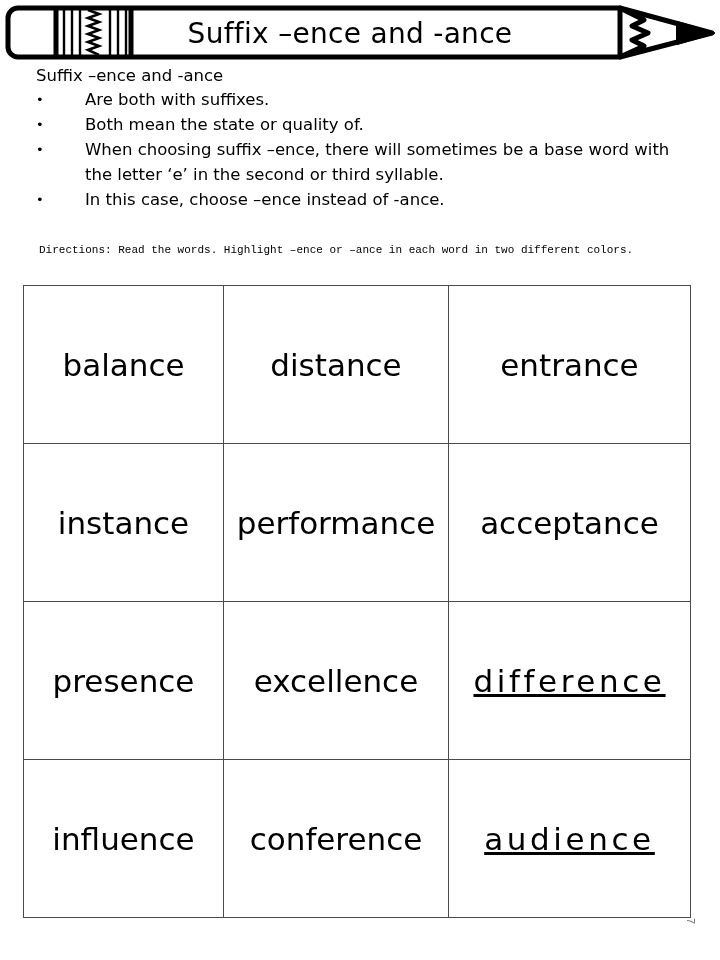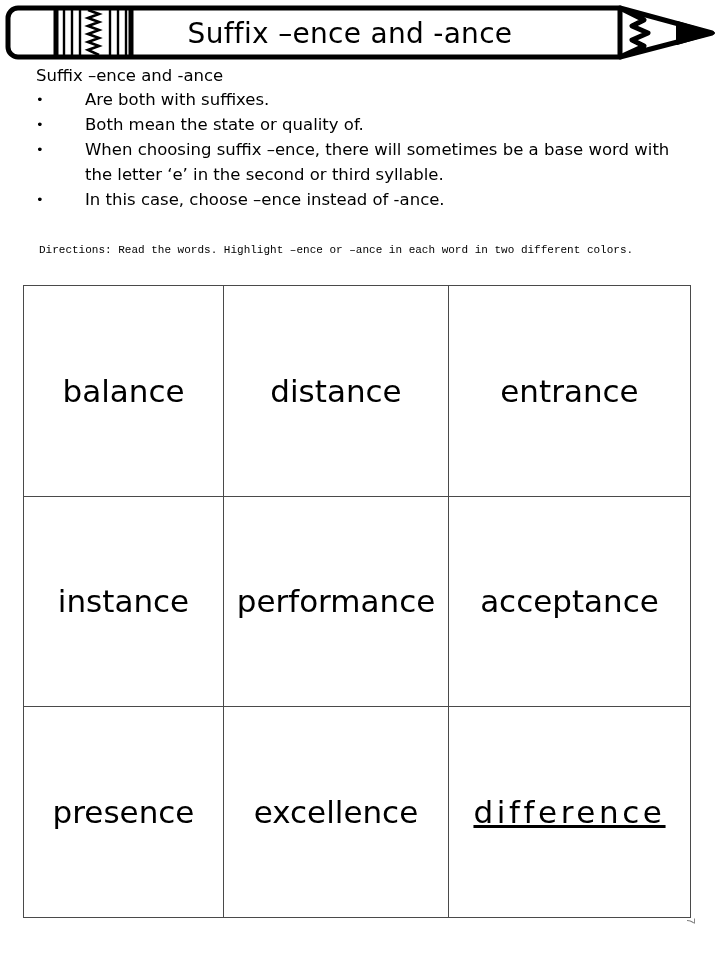--- a/index.html
+++ b/index.html
@@ -187,16 +187,21 @@
     <tr>
       <td><span class="cell-word">instance</span></td>
       <td><span class="cell-word">performance</span></td>
       <td><span class="cell-word">acceptance</span></td>
     </tr>
     <tr>
       <td><span class="cell-word">presence</span></td>
       <td><span class="cell-word">excellence</span></td>
       <td><span class="cell-word wide">difference</span></td>
     </tr>
+    <tr>
+      <td><span class="cell-word">influence</span></td>
+      <td><span class="cell-word">conference</span></td>
+      <td><span class="cell-word wide">audience</span></td>
+    </tr>
   </tbody>
 </table>
 
 <div id="page-number">7</div>
 
 </body></html>

